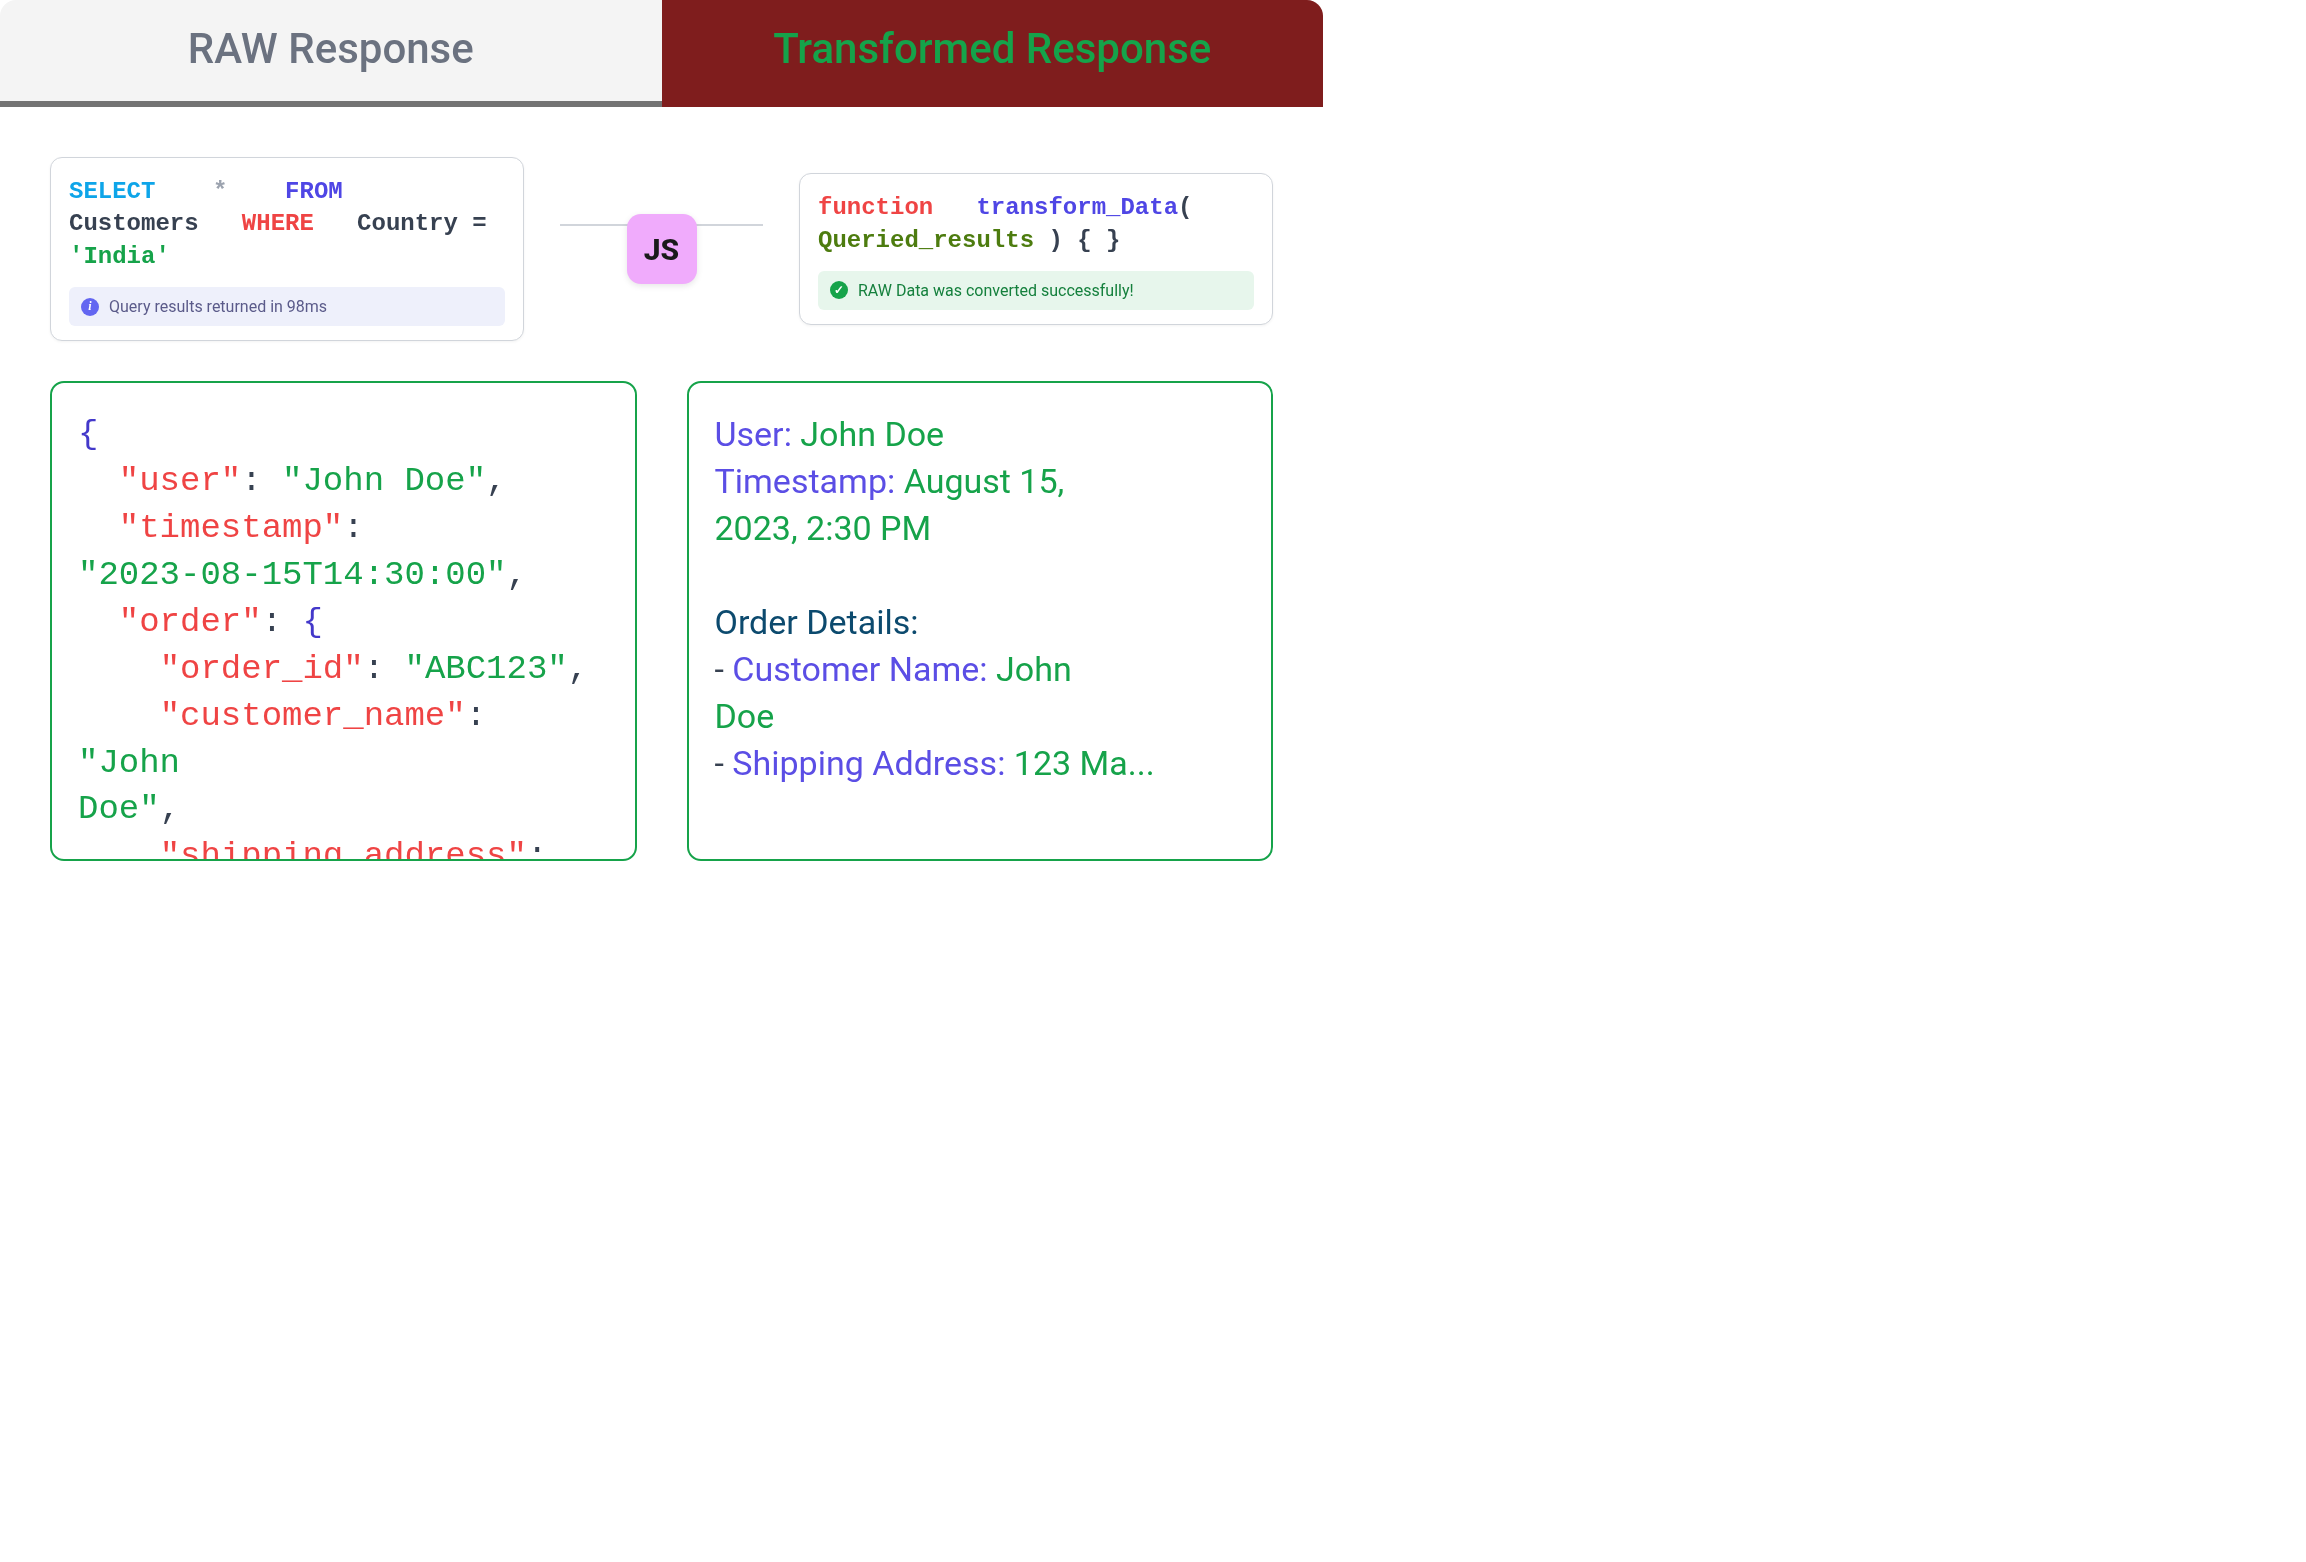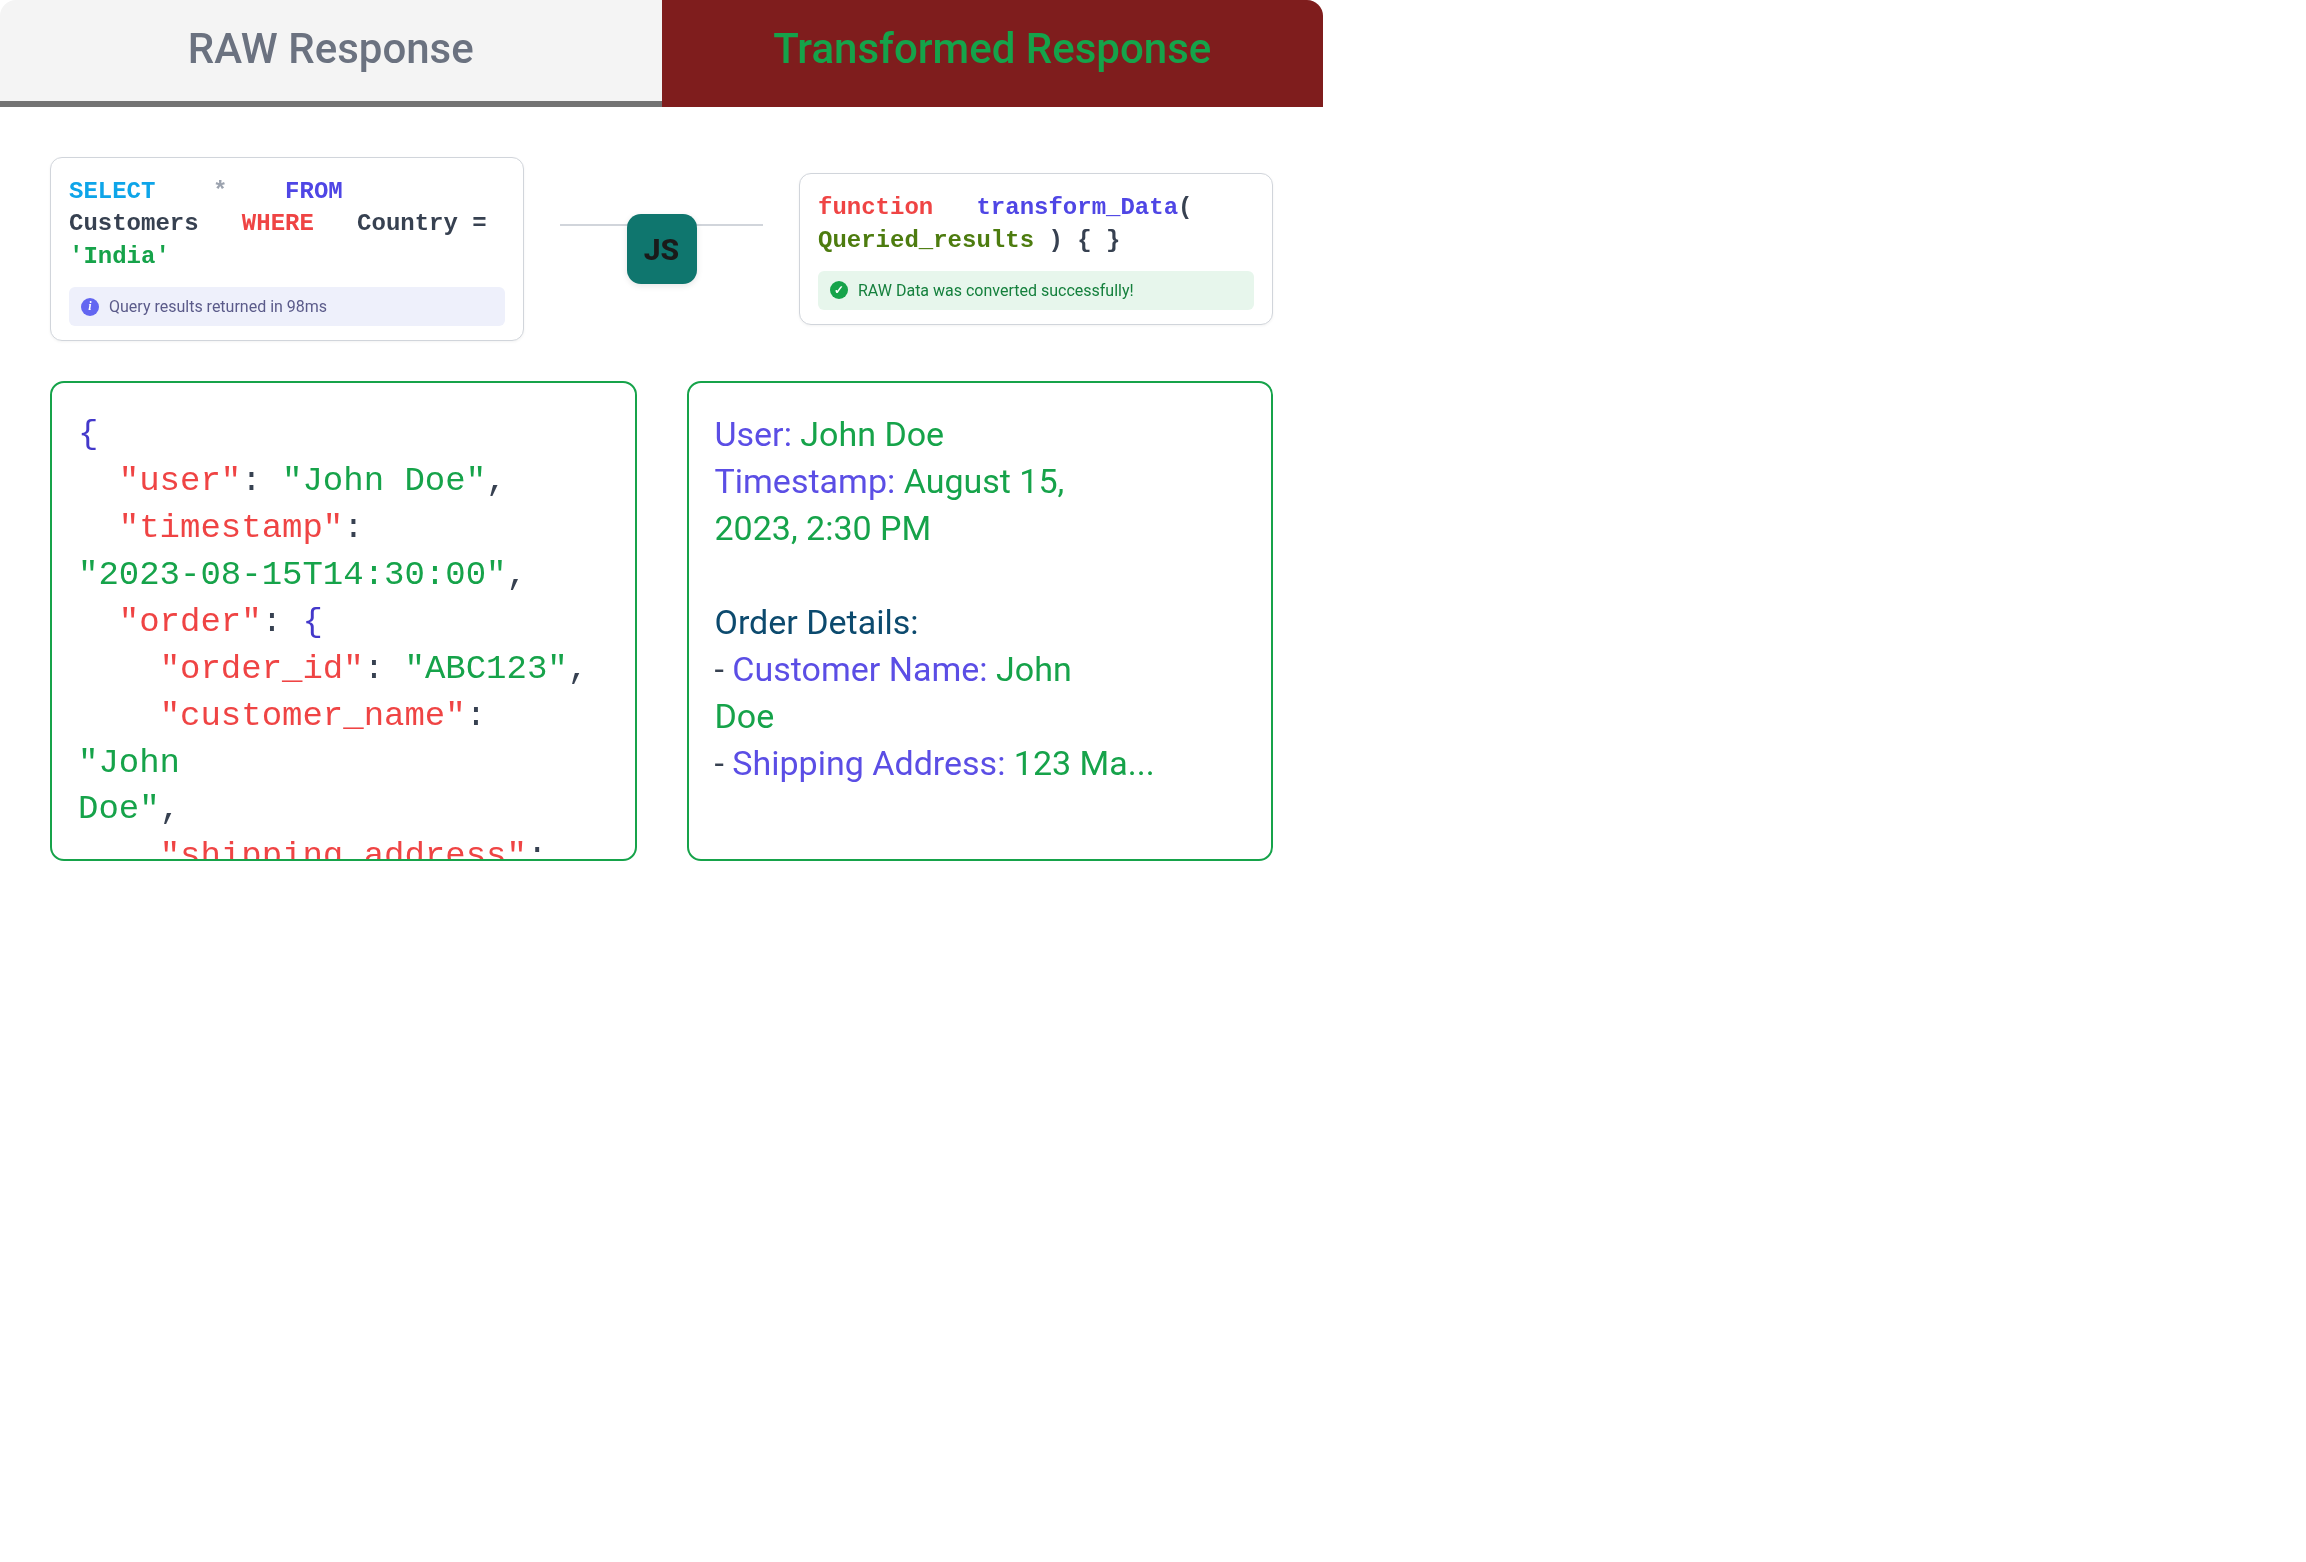--- a/index.html
+++ b/index.html
@@ -102,21 +102,21 @@
     font-size: 12px;
     font-weight: bold;
     color: #fff;
   }
   .status-info .status-icon { background: #6366f1; font-style: italic; font-family: Georgia, serif;}
   .status-success .status-icon { background: #16a34a; }
 
   .js-badge {
     width: 70px;
     height: 70px;
-    background: #0f766e;
+    background: #f0abfc;
     border-radius: 14px;
     display: flex;
     align-items: center;
     justify-content: center;
     font-weight: 800;
     font-size: 30px;
     color: #1a1a1a;
     z-index: 2;
     position: relative;
     box-shadow: 0 2px 6px rgba(0,0,0,0.1);

